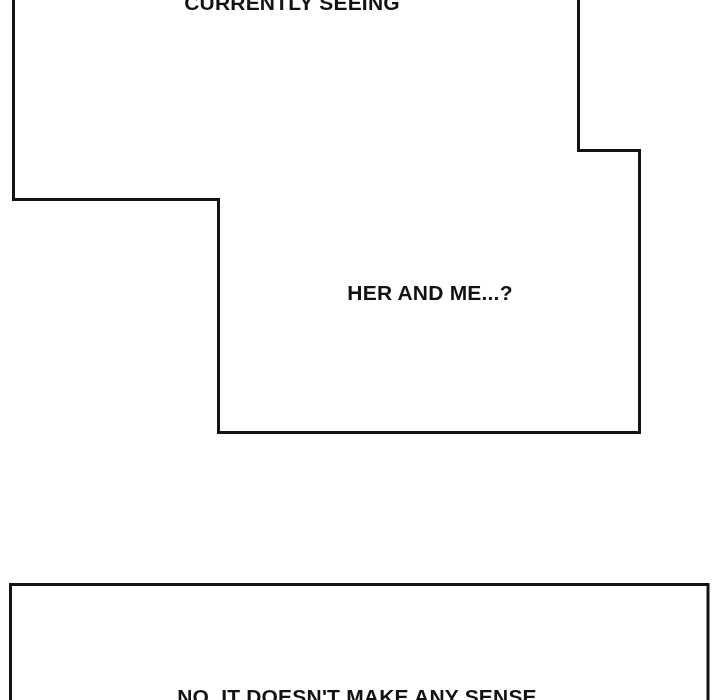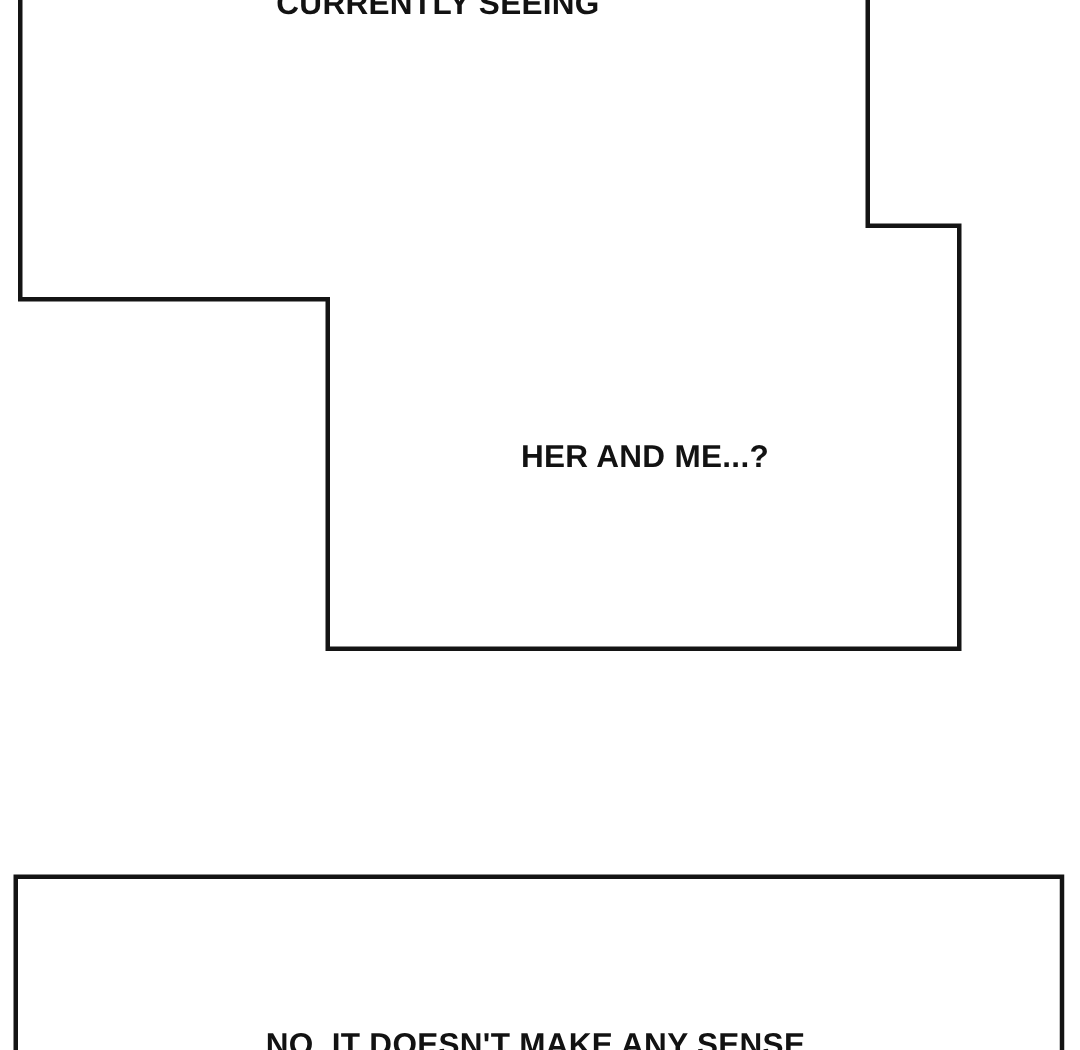--- a/index.html
+++ b/index.html
@@ -34,21 +34,21 @@
     letter-spacing: 0.2px;
     white-space: nowrap;
   }
   .speech-top {
     left: 132px;
     top: -8px;
     width: 320px;
   }
   .speech-mid {
     left: 330px;
-    top: 294px;
+    top: 282px;
     width: 200px;
   }
   .speech-bottom {
     left: 157px;
     top: 686px;
     width: 400px;
   }
 </style>
 </head>
 <body>

